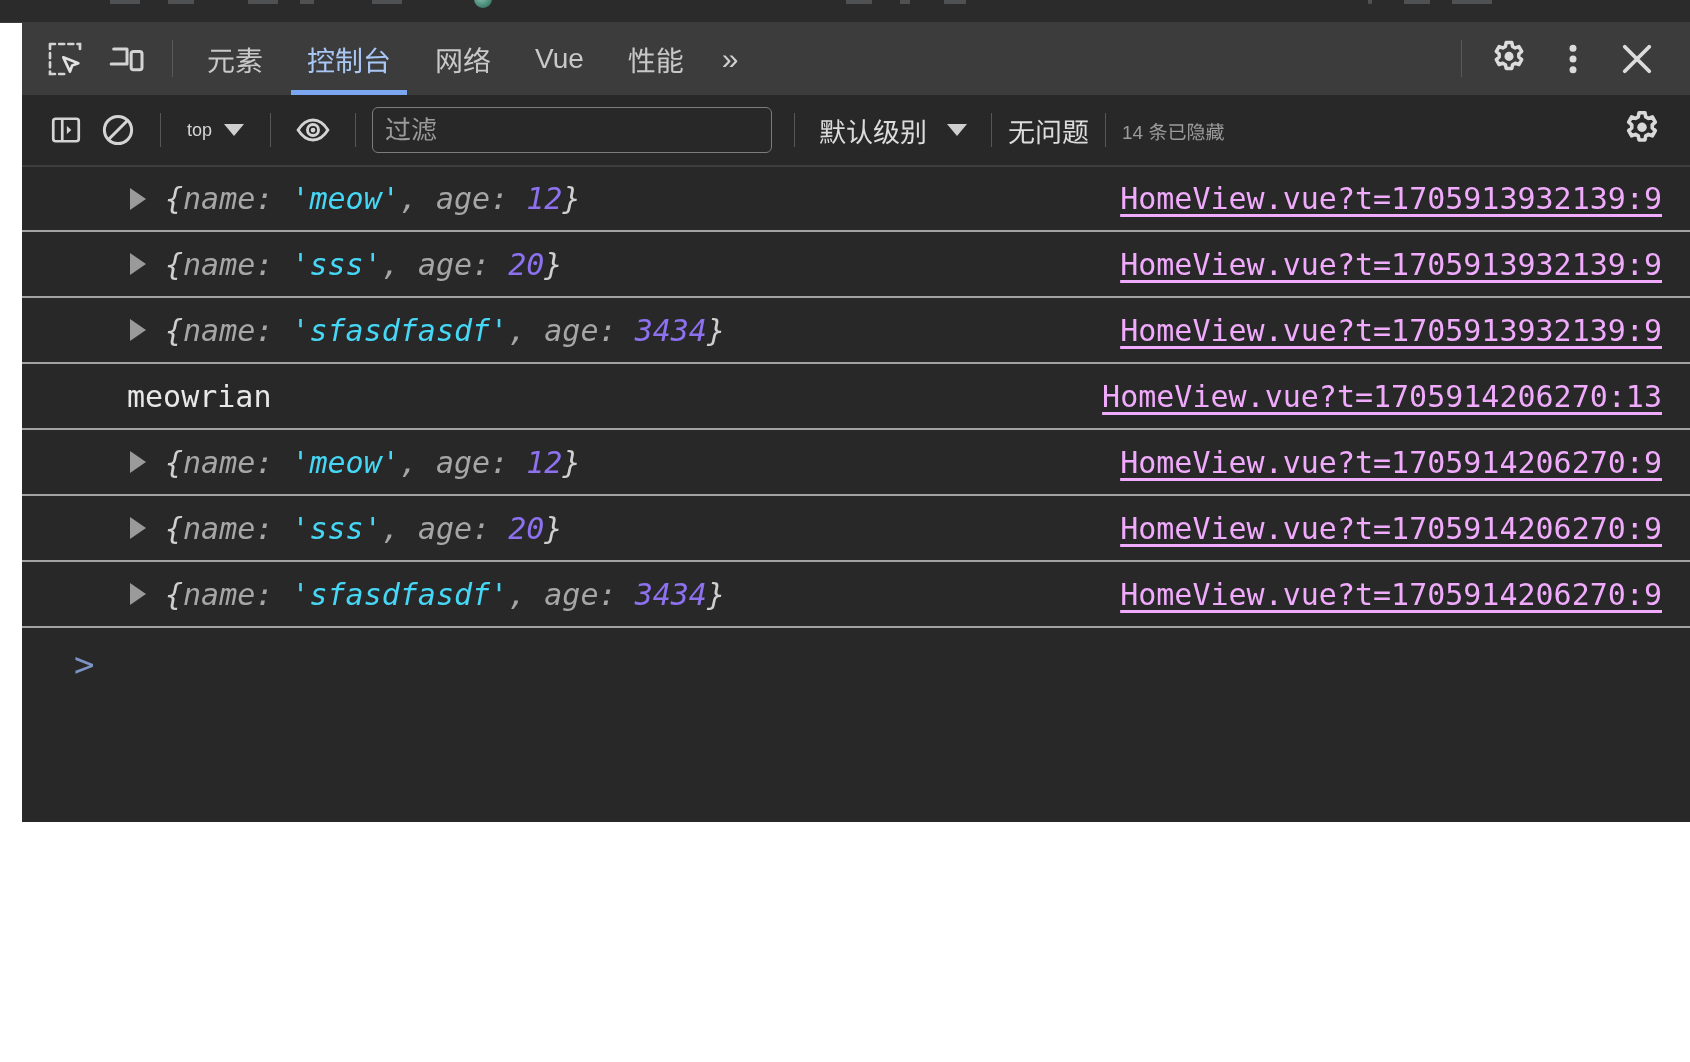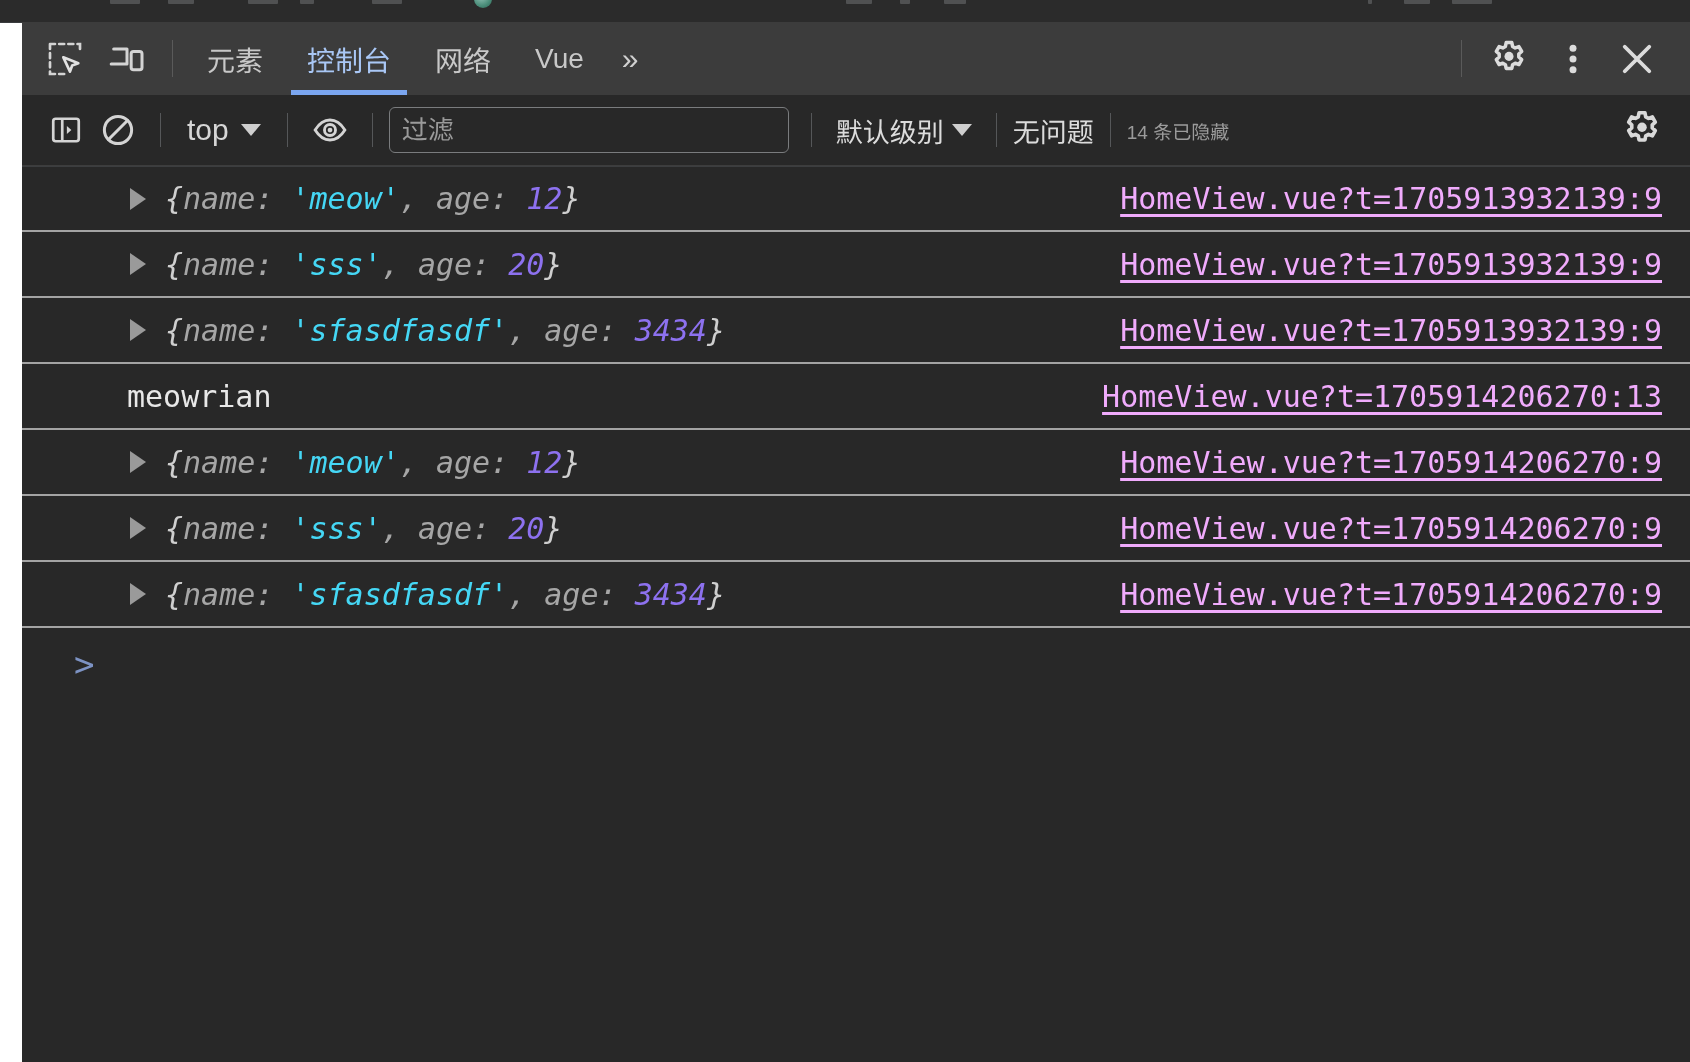--- a/index.html
+++ b/index.html
@@ -49,21 +49,21 @@
     background: radial-gradient(circle at 40% 35%, #a8ded0 0%, #4e9d86 60%, #2f6b59 100%);
     opacity: .85;
   }
 
   
   .devtools {
     position: absolute;
     left: 22px;
     top: 22px;
     width: 1668px;
-    height: 1040px;
+    height: 800px;
     background: #282828;
     display: flex;
     flex-direction: column;
     overflow: hidden;
   }
 
   
   .tabbar {
     height: 73px;
     min-height: 73px;
@@ -160,21 +160,21 @@
     margin: 0 16px;
   }
   .ctx-select {
     display: flex;
     align-items: center;
     gap: 12px;
     padding: 4px 10px;
     border-radius: 4px;
     cursor: pointer;
     color: #d6d6d6;
-    font-size: 30px;
+    font-size: 18px;
   }
   .caret {
     width: 0; height: 0;
     border-left: 10px solid transparent;
     border-right: 10px solid transparent;
     border-top: 12px solid #cfcfcf;
   }
   .filter-input {
     width: 400px;
     height: 46px;
@@ -185,21 +185,21 @@
     font-family: "Liberation Sans", sans-serif;
     font-size: 26px;
     padding: 0 12px;
     outline: none;
     box-sizing: border-box;
   }
   .filter-input::placeholder { color: #9a9a9a; }
   .level-select {
     display: flex;
     align-items: center;
-    gap: 8px;
+    gap: 20px;
     color: #dcdcdc;
     font-size: 27px;
     padding: 4px 8px;
     border-radius: 4px;
     cursor: pointer;
     white-space: nowrap;
   }
   .issues-text {
     color: #dcdcdc;
     font-size: 27px;
@@ -351,20 +351,23 @@
         </div>
         <div class="tab active">
           <span>控制台</span>
         </div>
         <div class="tab">
           <span>网络</span>
         </div>
         <div class="tab">
           <span>Vue</span>
         </div>
+        <div class="tab">
+          <span>性能</span>
+        </div>
         <div class="tab-more">
           <span>»</span>
         </div>
       </div>
 
       <div class="tabbar-right">
         <div class="tb-sep"></div>
 
         <div class="tb-icon-btn">
           <span>

